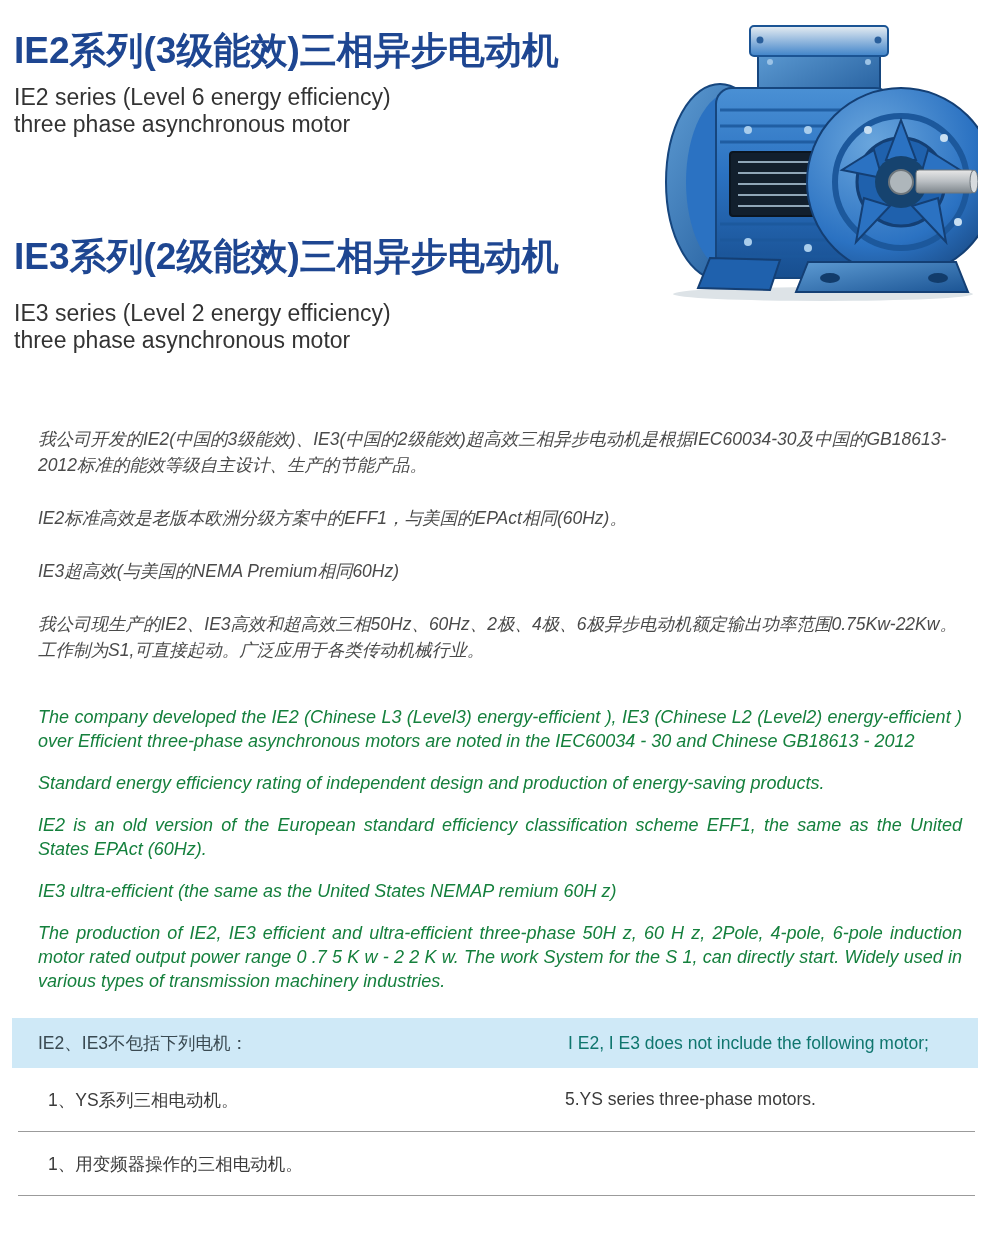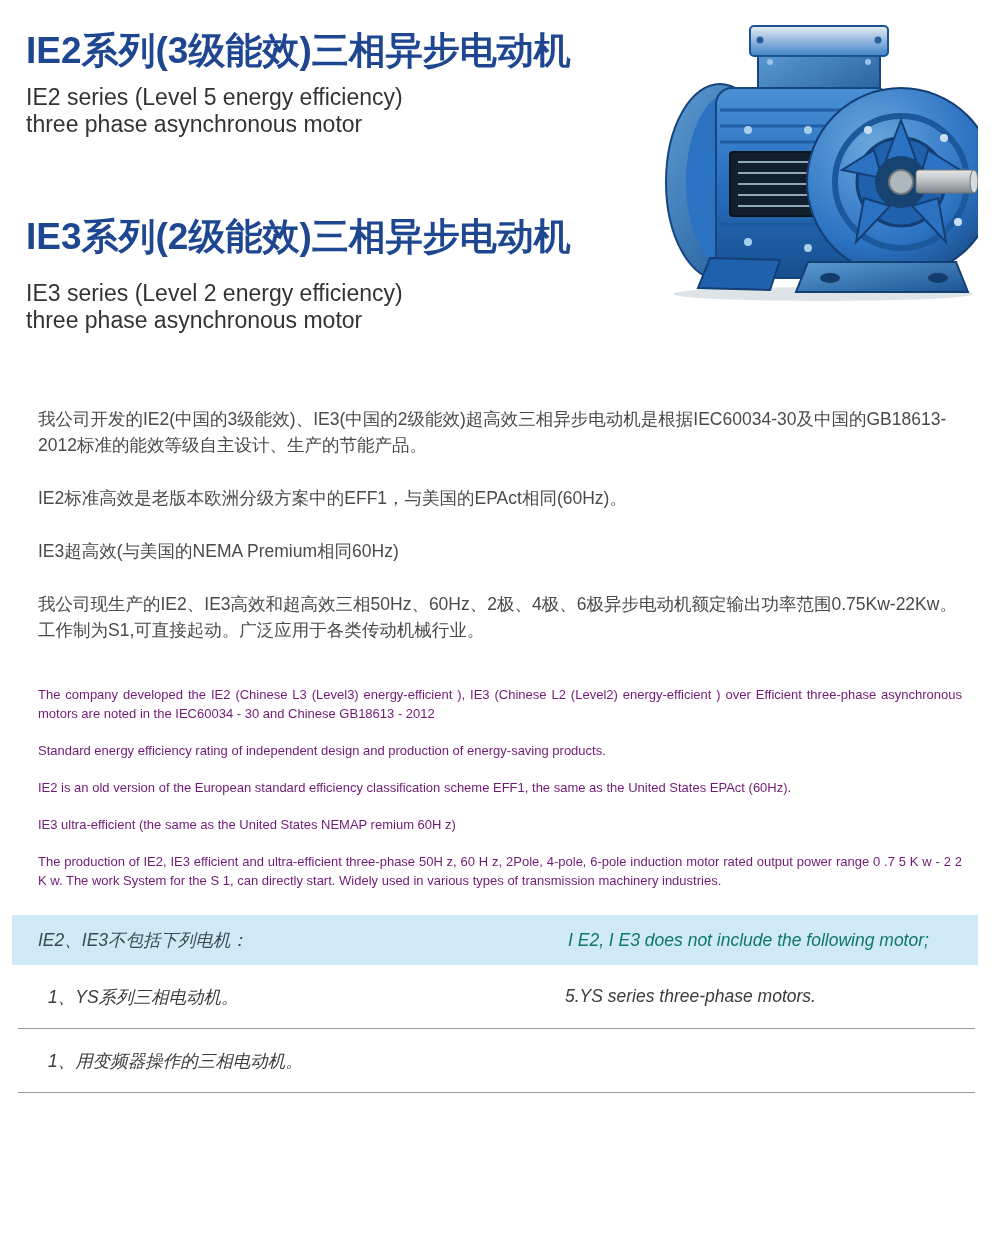--- a/index.html
+++ b/index.html
@@ -9,67 +9,68 @@
     width: 1000px;
   }
   .page {
     position: relative;
     width: 1000px;
     height: 1244px;
     background: #ffffff;
     overflow: hidden;
   }
   
-  .header-block { padding-top: 28px; padding-left: 26px; }
+  .header-block { padding-top: 28px; padding-left: 14px; }
   .title-zh {
     font-size: 37px;
     line-height: 46px;
     font-weight: bold;
     color: #1e4691;
     letter-spacing: 0px;
   }
   .title-en {
     margin-top: 10px;
     font-size: 23px;
     line-height: 27px;
     color: #333333;
     font-weight: normal;
   }
-  .title2 { margin-top: 76px; }
+  .title2 { margin-top: 96px; }
   .title2-en { margin-top: 20px; }
   
   .motor-wrap {
     position: absolute;
     left: 658px;
     top: 10px;
     width: 320px;
     height: 292px;
   }
   
   .copy {
     margin-top: 72px;
     padding-left: 38px;
     padding-right: 38px;
+    font-style: italic;
   }
   .para-zh {
     font-size: 17.5px;
     line-height: 26px;
     color: #4a4a4a;
     margin-bottom: 27px;
   }
   .copy-en { margin-top: 42px; }
   .para-en {
-    font-size: 13px;
-    line-height: 19px;
-    color: #701a75;
+    font-size: 18px;
+    line-height: 24px;
+    color: #15803d;
     text-align: justify;
     margin-bottom: 18px;
   }
   
-  .exclusion { margin: 25px 22px 16px 12px; font-style: italic; }
+  .exclusion { margin: 25px 22px 16px 12px; }
   .banner {
     height: 50px;
     background: #cfe9f7;
     display: grid;
     grid-template-columns: 530px 1fr;
     align-items: center;
     padding-left: 26px;
     font-size: 17.5px;
     color: #2b3b42;
   }
@@ -88,21 +89,21 @@
   }
 </style>
 </head>
 <body>
 
 <div class="page">
 
   <div class="header-block">
     <div class="title-zh">IE2系列(3级能效)三相异步电动机</div>
     <div class="title-en">
-      <div>IE2 series (Level 5 energy efficiency)</div>
+      <div>IE2 series (Level 6 energy efficiency)</div>
       <div>three phase asynchronous motor</div>
     </div>
     <div class="title-zh title2">IE3系列(2级能效)三相异步电动机</div>
     <div class="title-en title2-en">
       <div>IE3 series (Level 2 energy efficiency)</div>
       <div>three phase asynchronous motor</div>
     </div>
   </div>
 
   <div class="motor-wrap">

